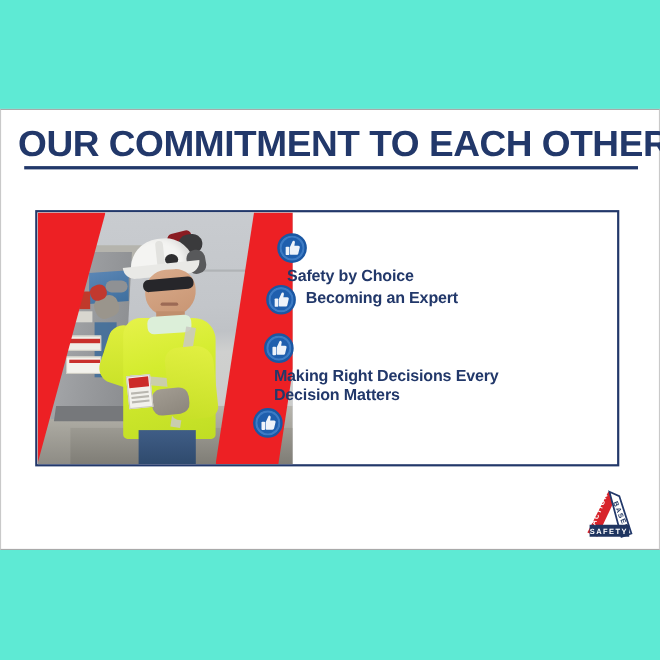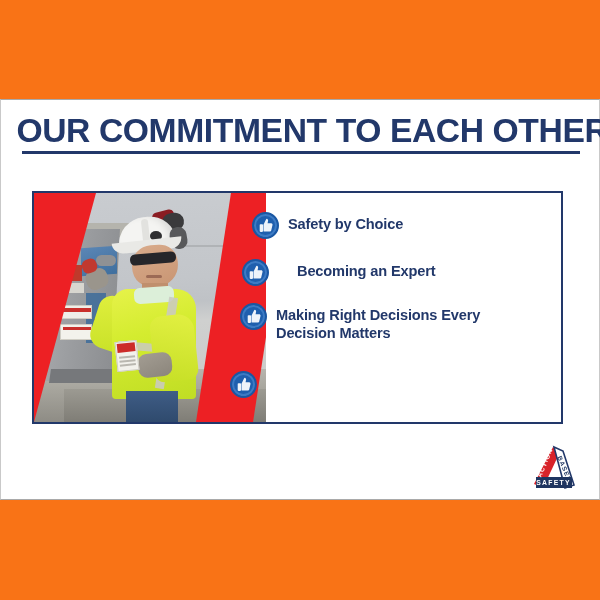--- a/index.html
+++ b/index.html
@@ -1,21 +1,21 @@
 <!DOCTYPE html>
 <html><head>
 <meta charset="utf-8">
 <style>
   html,body{margin:0;padding:0;}
   body{
     width:600px;height:600px;background:#ffffff;
     font-family:"Liberation Sans", sans-serif;
     overflow:hidden;
   }
-  .stage{position:relative;width:600px;height:600px;background:#f97316;}
+  .stage{position:relative;width:600px;height:600px;background:#5eead4;}
 
   
   .poster{
     position:absolute;left:0;top:99px;width:600px;height:401px;
     background:#ffffff;
     border-top:1px solid #a9a9a9;
     border-bottom:1px solid #a9a9a9;
     border-left:1px solid #c9c9c9;
     border-right:1px solid #c9c9c9;
     box-sizing:border-box;
@@ -134,23 +134,23 @@
     background:#ed2024;clip-path:polygon(0 0,100% 0,0 100%);}
   
   .wedge-right{position:absolute;left:162px;top:0;width:92px;height:229px;
     background:#ed2024;clip-path:polygon(38% 0,100% 0,62% 100%,0 100%);}
 
   
   .bullets{
     position:absolute;left:208px;top:0;width:323px;height:229px;
   }
   .bullet{position:absolute;display:flex;align-items:flex-start;}
-  .b0{left:10px;top:19px;}
-  .b1{left:0px;top:66px;gap:19px;}
-  .b2{left:-2px;top:110px;}
+  .b0{left:10px;top:19px;flex-direction:column;}
+  .b1{left:0px;top:66px;}
+  .b2{left:-2px;top:110px;flex-direction:column;}
   .b3{left:-12px;top:178px;}
 
   .thumb{
     width:27px;height:27px;border-radius:50%;
     background:#1f5fae;border:2px solid #1a57a3;
     box-sizing:border-box;position:relative;flex:0 0 auto;
     box-shadow:inset 0 0 0 2px #3d7bc4;
   }
   .thumb svg{position:absolute;left:5px;top:4px;}
   .btext{

